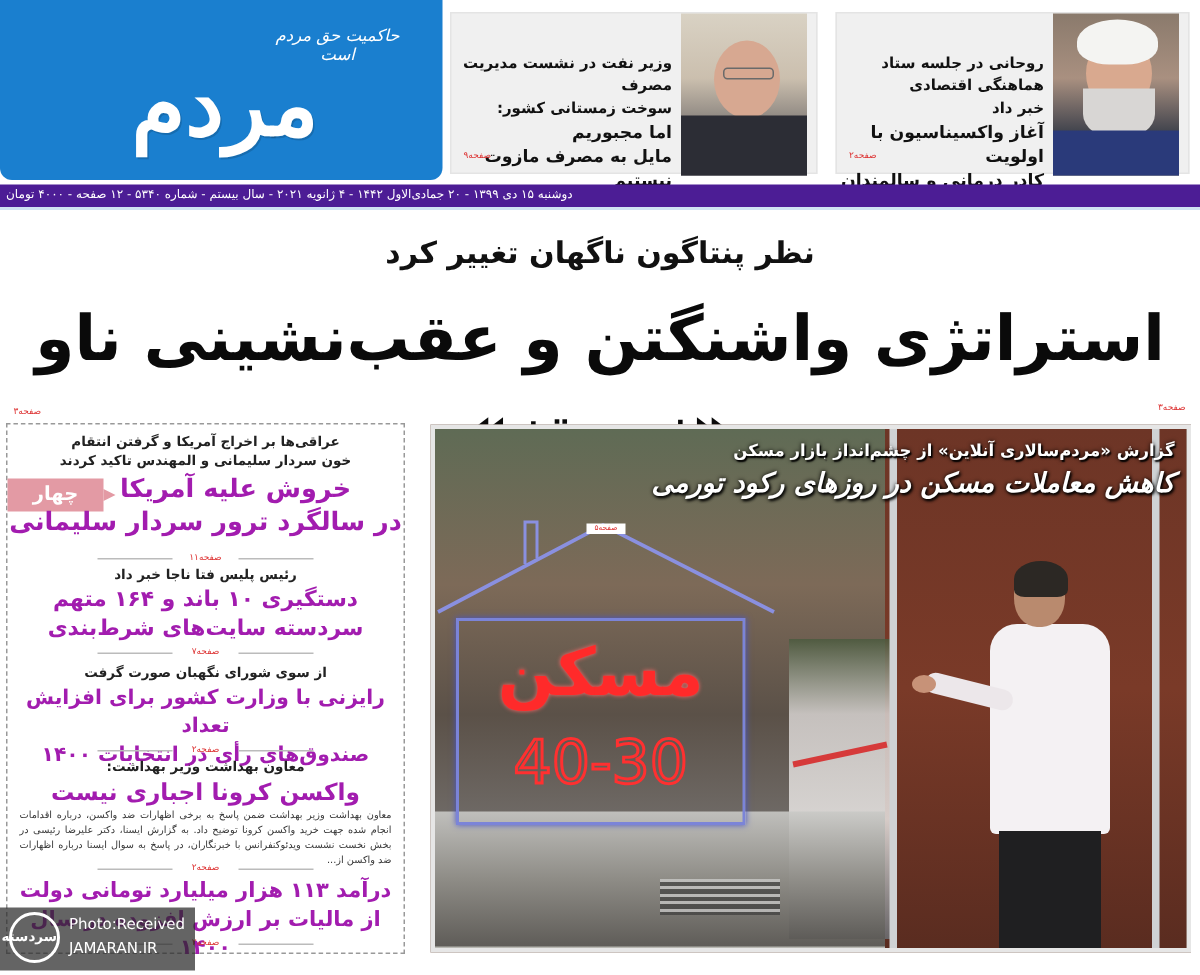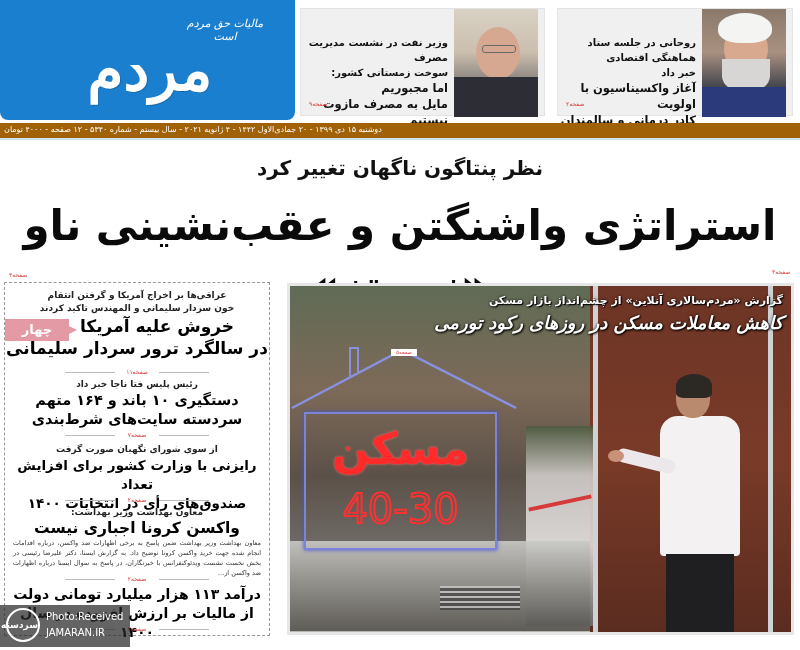--- a/index.html
+++ b/index.html
@@ -18,33 +18,33 @@
   .teaser .photo .turban { position: absolute; left: 16px; top: 4px; width: 54px; height: 30px; border-radius: 50% 50% 40% 40%; background: #f4f4f2; }
   .teaser .photo .beard { position: absolute; left: 20px; top: 50px; width: 48px; height: 34px; border-radius: 0 0 50% 50%; background: #d8d6d4; }
   .teaser .photo .robe { position: absolute; left: 0; bottom: 0; width: 84px; height: 30px; background: #2a3a7a; }
   .teaser .photo .glasses { position: absolute; left: 28px; top: 36px; width: 34px; height: 8px; border: 1.5px solid #6a6a6a; border-radius: 3px; }
   .teaser .photo .suit { position: absolute; left: 0; bottom: 0; width: 84px; height: 40px; background: #2c2d35; }
   .teaser .text { position: absolute; right: 96px; top: 26px; width: 150px; text-align: right; font-size: 10px; line-height: 15px; font-weight: bold; color: #111; }
   .teaser .text .big { font-size: 11.5px; line-height: 16px; }
   .teaser .pageref { position: absolute; left: 8px; bottom: 8px; font-size: 6px; color: #d33; }
 
   
-  .datebar { position: absolute; left: 0; top: 123px; width: 800px; height: 17px; background: #a16207; border-bottom: 2px solid #cfe3f3; }
+  .datebar { position: absolute; left: 0; top: 123px; width: 800px; height: 17px; background: #4c1d95; border-bottom: 2px solid #cfe3f3; }
   .datebar .txt { position: absolute; left: 4px; top: 2px; font-size: 8px; color: #fff; direction: rtl; white-space: nowrap; }
 
   
   .kicker { position: absolute; left: 0; top: 156px; width: 800px; text-align: center; font-size: 20px; font-weight: bold; color: #111; }
   .headline { position: absolute; left: 0; top: 196px; width: 800px; text-align: center; font-size: 42px; font-weight: bold; letter-spacing: -1px; color: #0a0a0a; line-height: 60px; }
 
   
   .leftcol { position: absolute; left: 4px; top: 282px; width: 266px; height: 354px; border: 1px dashed #999; background: #fff; }
   .leftcol .pg-top { position: absolute; left: 4px; top: -12px; font-size: 6px; color: #d33; direction: rtl; }
   .leftcol .item { position: absolute; left: 0; width: 264px; text-align: center; }
   .leftcol .sub { font-size: 9px; line-height: 13px; font-weight: bold; color: #222; }
-  .leftcol .main { font-size: 14.5px; line-height: 19px; font-weight: bold; color: #000000; }
+  .leftcol .main { font-size: 14.5px; line-height: 19px; font-weight: bold; color: #a21caf; }
   .leftcol .main.big { font-size: 17px; line-height: 22px; }
   .leftcol .body { font-size: 6.5px; line-height: 10px; color: #333; padding: 0 8px; text-align: justify; }
   .leftcol .sep { position: absolute; left: 60px; width: 144px; height: 10px; }
   .leftcol .sep .line { position: absolute; top: 4px; height: 1px; width: 50px; background: #bbb; }
   .leftcol .sep .line.l { left: 0; } .leftcol .sep .line.r { right: 0; }
   .leftcol .sep .ref { position: absolute; left: 54px; width: 36px; top: 0; text-align: center; font-size: 6px; color: #d33; }
   .tag-chahar { position: absolute; left: 0; top: 36px; width: 64px; height: 22px; background: #e39aa4; color: #fff; font-size: 13px; font-weight: bold; text-align: center; line-height: 22px; }
   .tag-chahar::after { content: ""; position: absolute; right: -8px; top: 7px; border-left: 8px solid #e39aa4; border-top: 4px solid transparent; border-bottom: 4px solid transparent; }
 
   
@@ -77,21 +77,21 @@
   .mainphoto .refl-stripe { position: absolute; left: 238px; top: 215px; width: 64px; height: 4px; background: #d63a3a; transform: rotate(-12deg); }
   .mainphoto .caption-kicker { position: absolute; right: 8px; top: 8px; font-size: 11px; font-weight: bold; color: #fff; text-shadow: 0 0 3px #000, 1px 1px 1px #000; }
   .mainphoto .caption-title { position: absolute; right: 8px; top: 26px; font-size: 18px; font-weight: bold; color: #fff; text-shadow: 0 0 3px #000, 1px 1px 2px #000; letter-spacing: -0.5px; font-style: italic; }
 
   .right-edge-pg { position: absolute; left: 772px; top: 268px; font-size: 6px; color: #d33; }
 </style>
 </head>
 <body>
 
 <div class="masthead">
-  <div class="motto">مالیات حق مردم است</div>
+  <div class="motto">حاکمیت حق مردم است</div>
   <div class="logo">مردم سالاری</div>
 </div>
 
 <div class="teaser" style="left:300px; width:245px;">
   <div class="photo" style="background: linear-gradient(180deg,#d9d2c4 0%,#cbbfae 40%,#3a3b44 100%);">
     <div class="face" style="background:#d7a891; top:18px;"></div>
     <div class="glasses"></div>
     <div class="suit"></div>
   </div>
   <div class="text">

